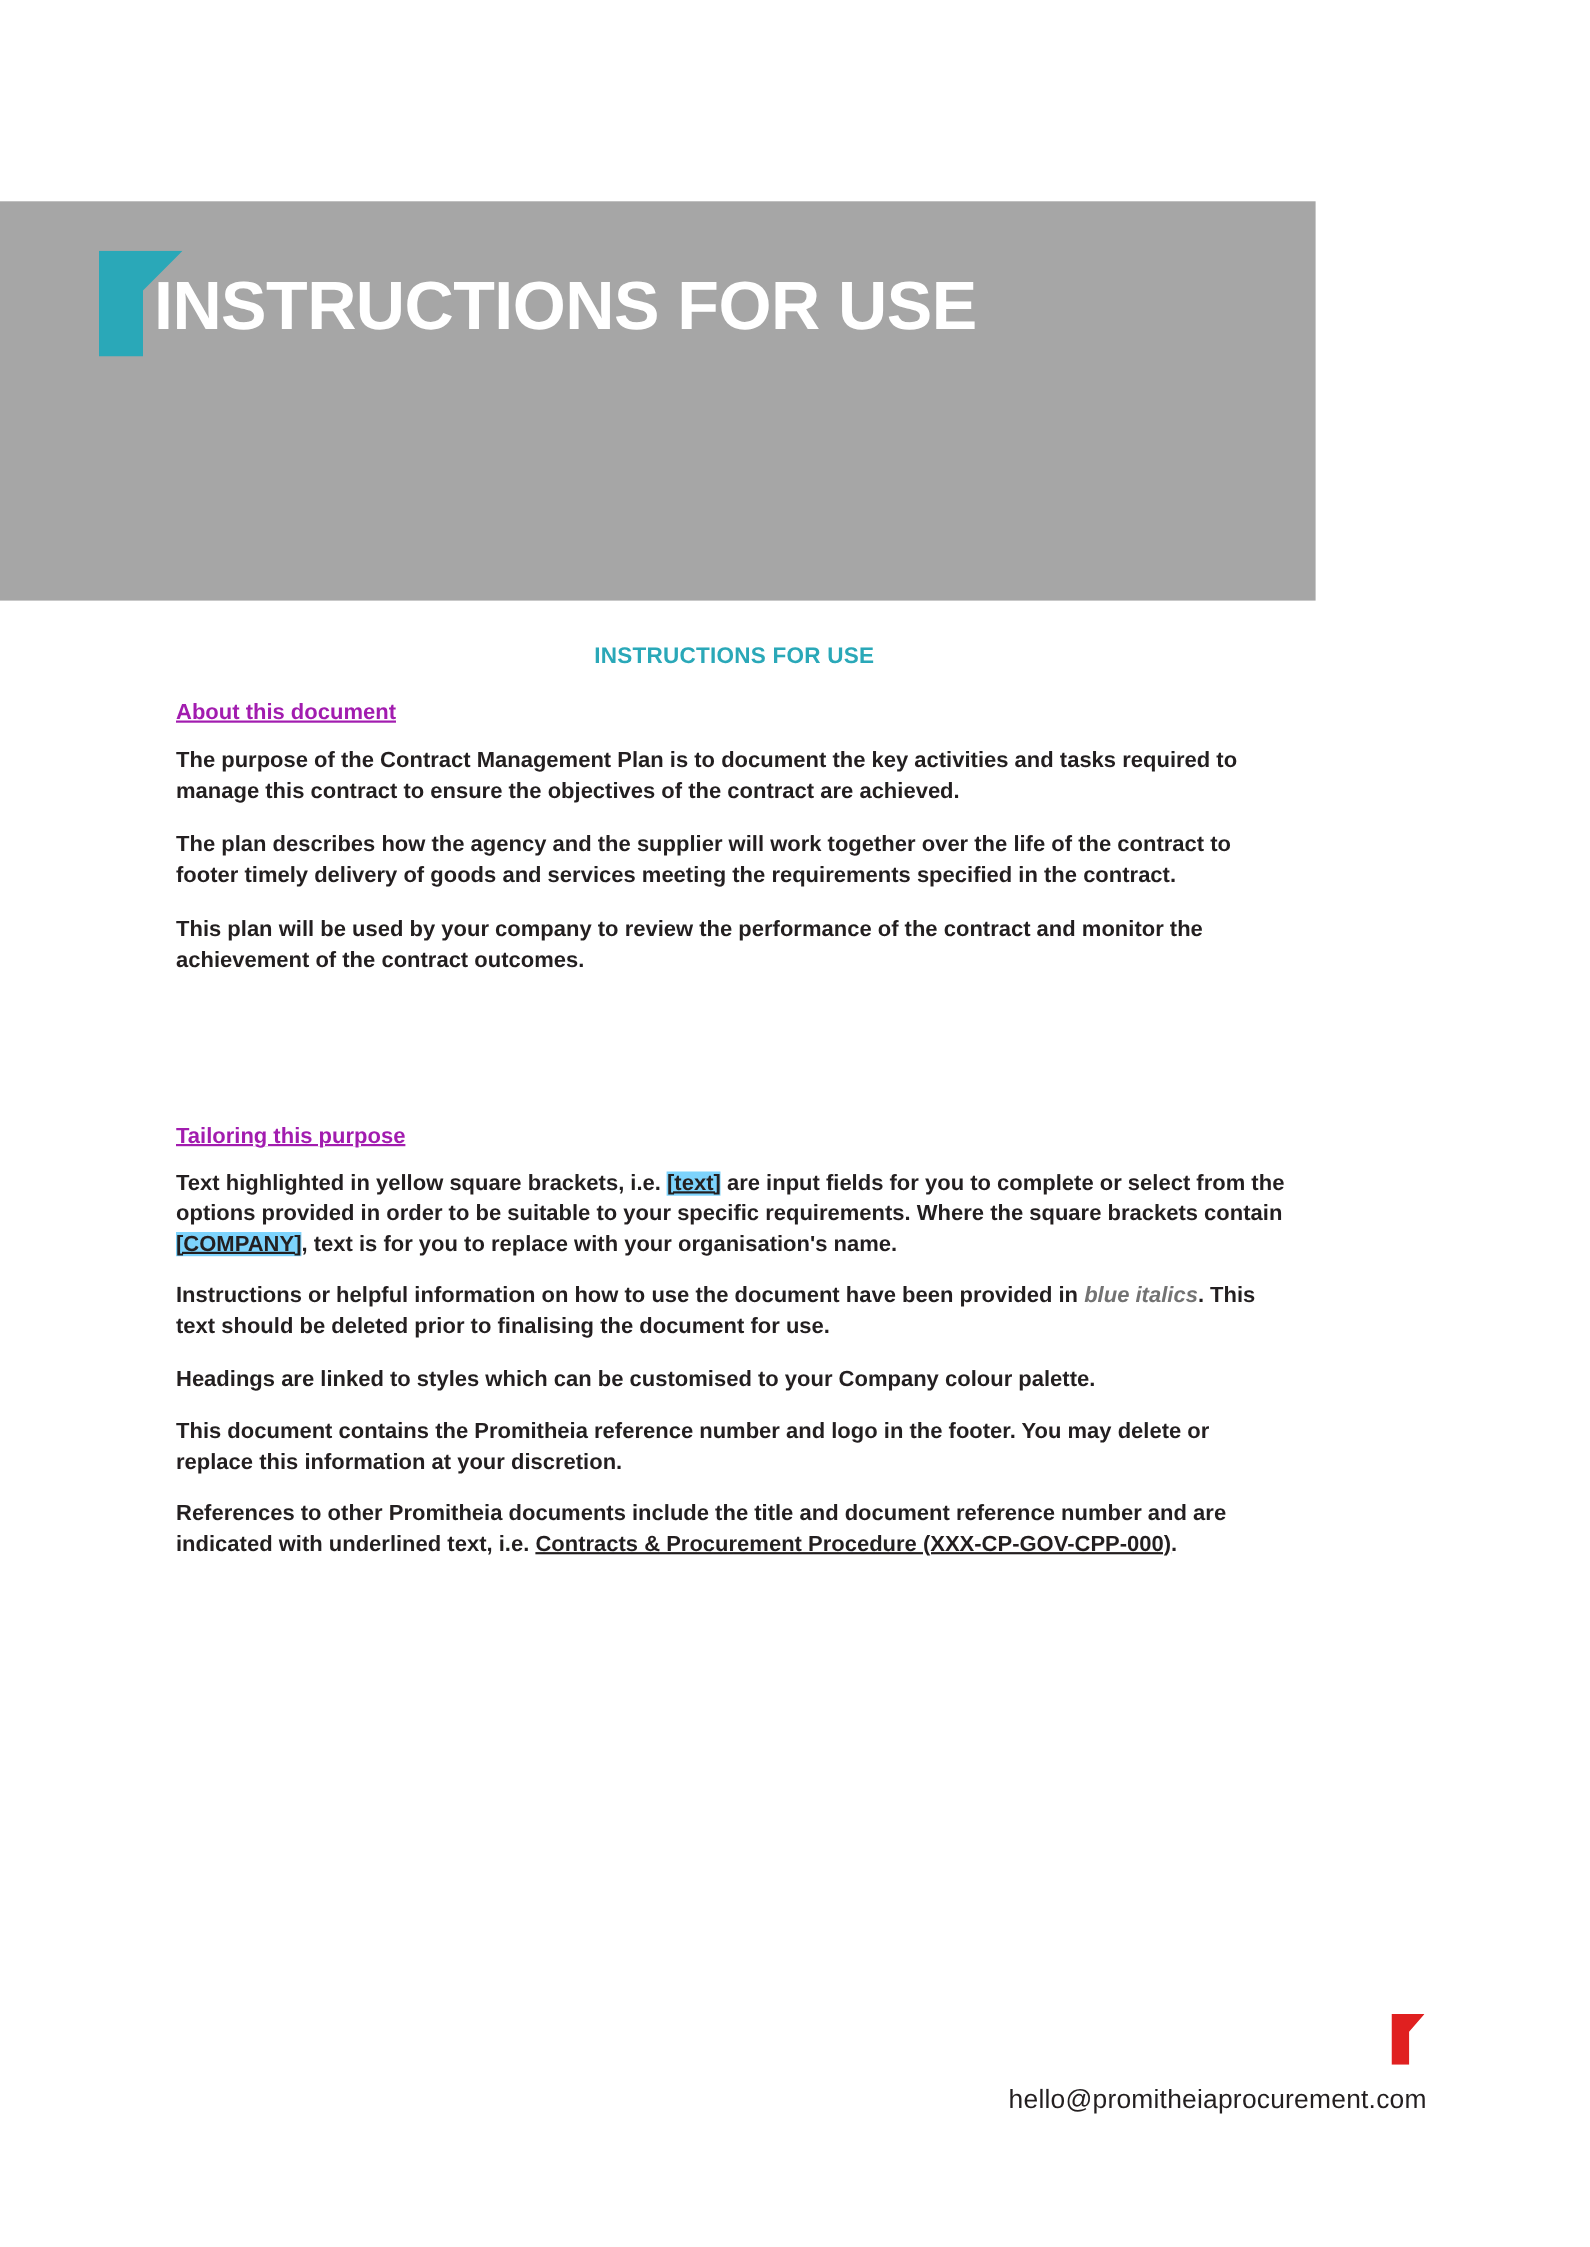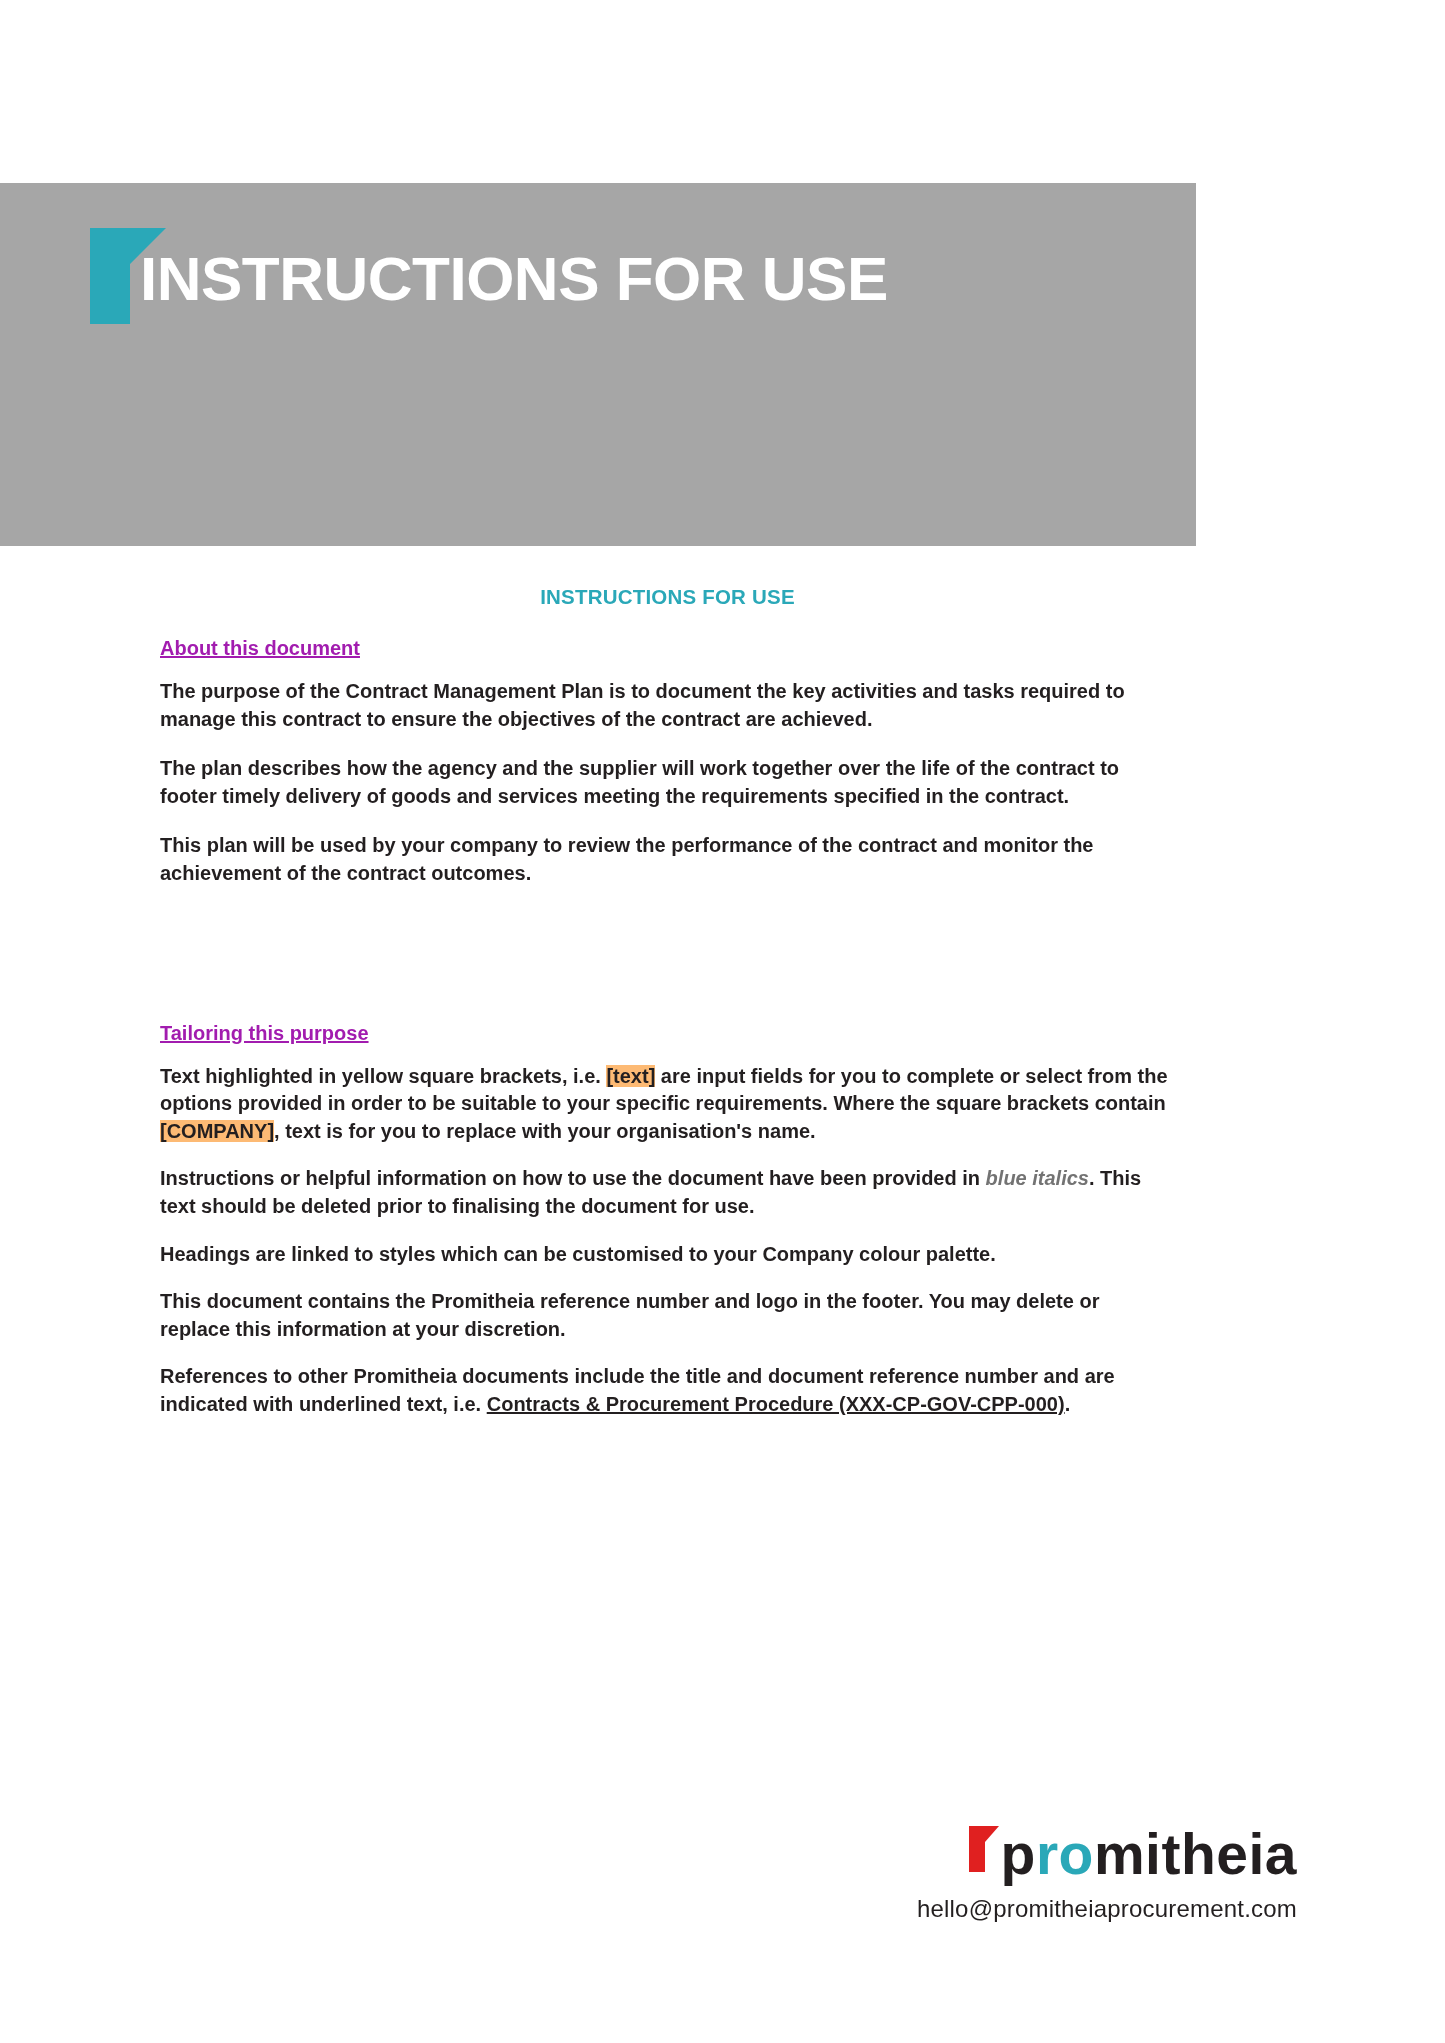--- a/index.html
+++ b/index.html
@@ -74,21 +74,22 @@
     color: #a21caf;
   }
   .para {
     font-size: 20px;
     line-height: 1.38;
     margin: 0 0 22px 0;
     font-weight: bold;
     color: #231f20;
   }
   .hl {
-    background: #fdba74;
+    background: #7dd3fc;
+    text-decoration: underline;
   }
   .blue-italic {
     color: #737373;
     font-style: italic;
   }
   .underline {
     text-decoration: underline;
   }
 
   .spacer-block {
@@ -182,16 +183,15 @@
   </div>
 </div>
 
 <div class="footer">
   <div class="logo-row">
     <div class="logo-flag">
       <svg viewBox="0 0 30 46" xmlns="http://www.w3.org/2000/svg" width="30" height="46">
         <path d="M0 0 H30 L16 16 V46 H0 Z" fill="#e02020"></path>
       </svg>
     </div>
-    <div class="logo-text"><span>p</span><span class="teal">ro</span><span>mitheia</span></div>
   </div>
   <div class="footer-email">hello@promitheiaprocurement.com</div>
 </div>
 
 </body></html>

